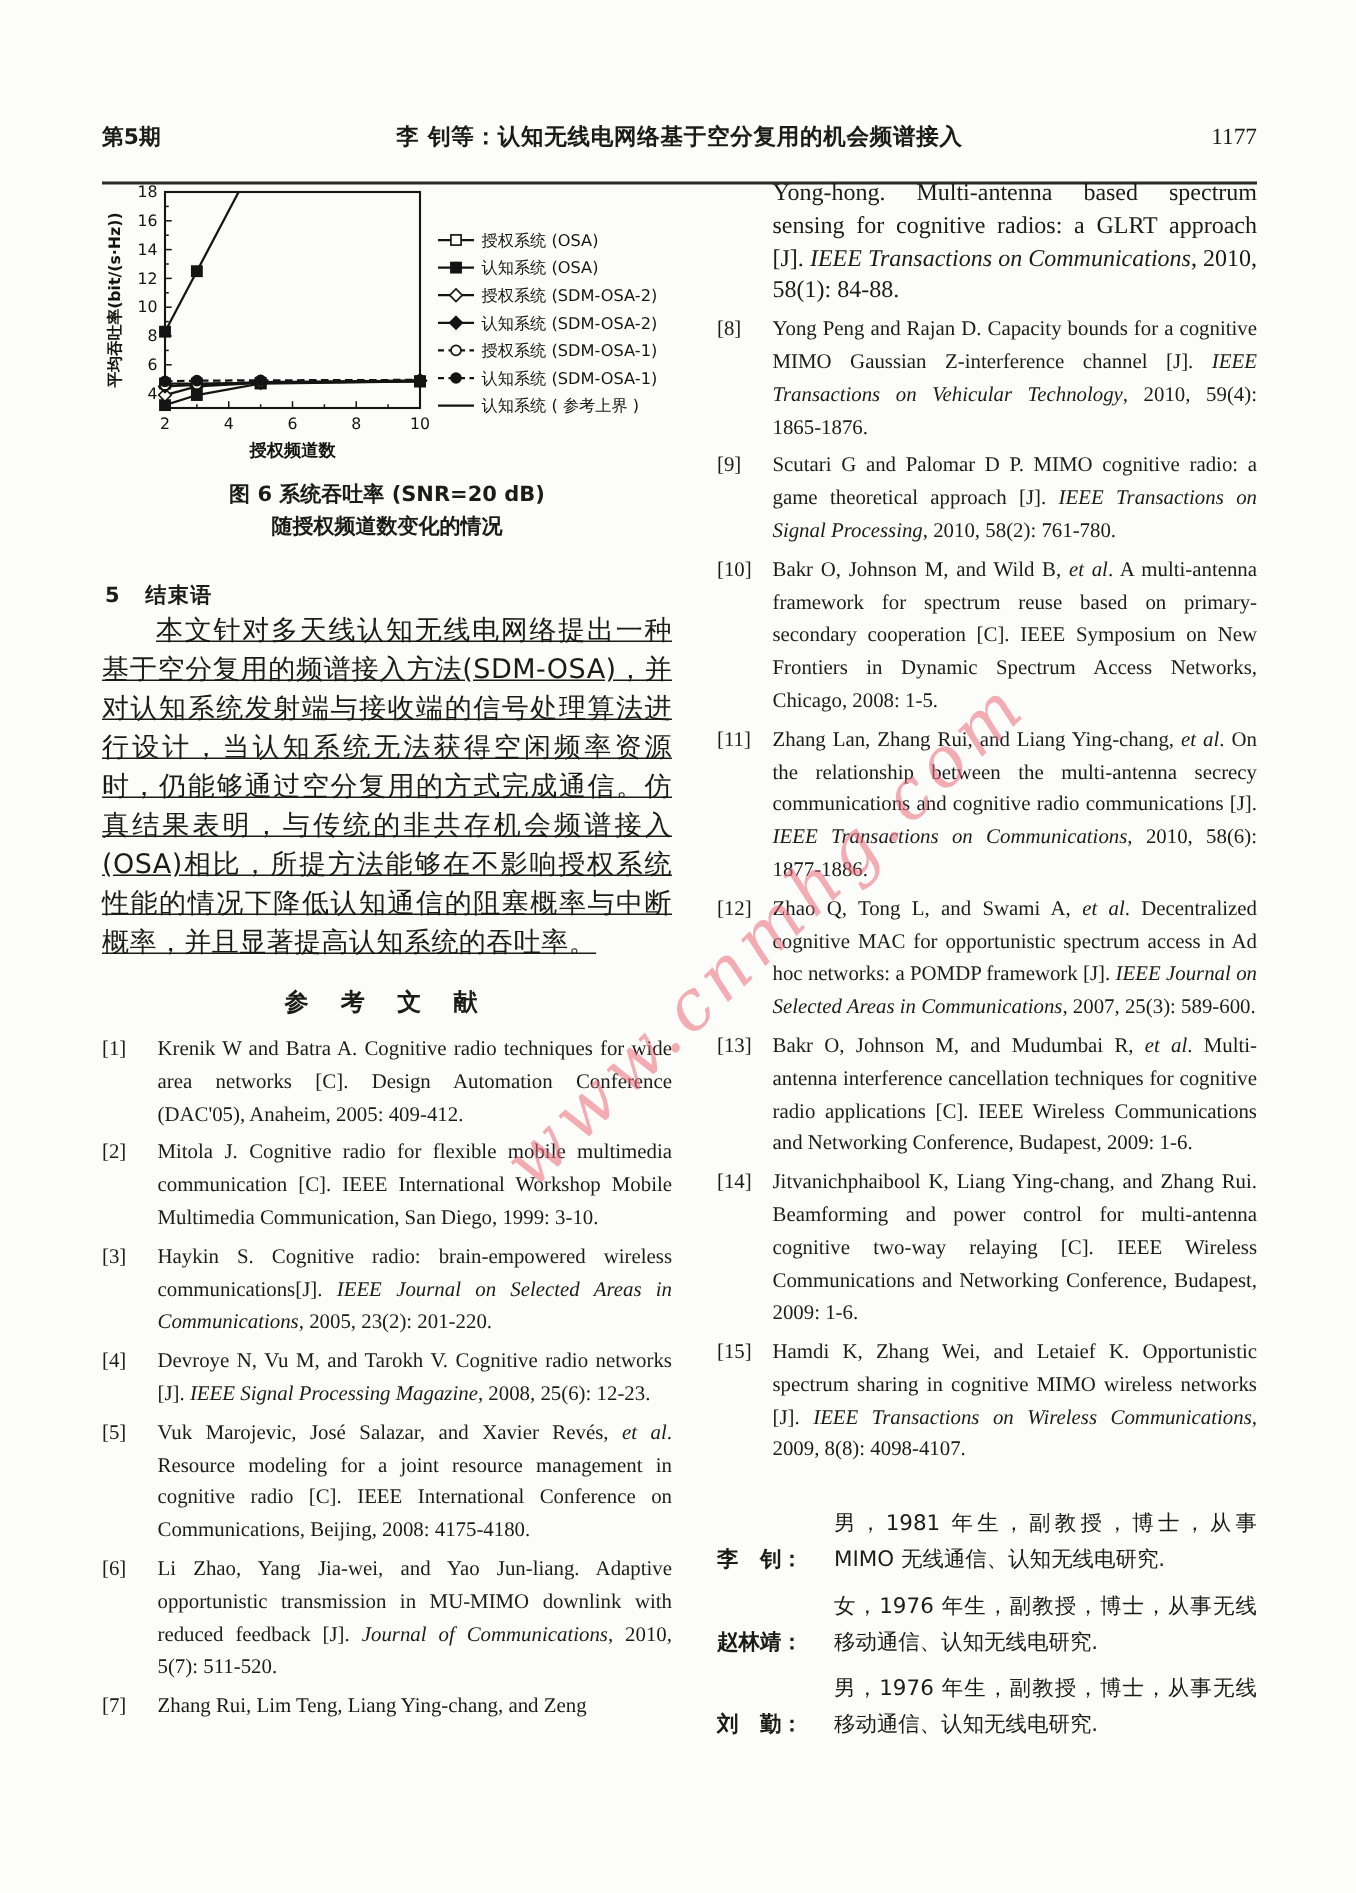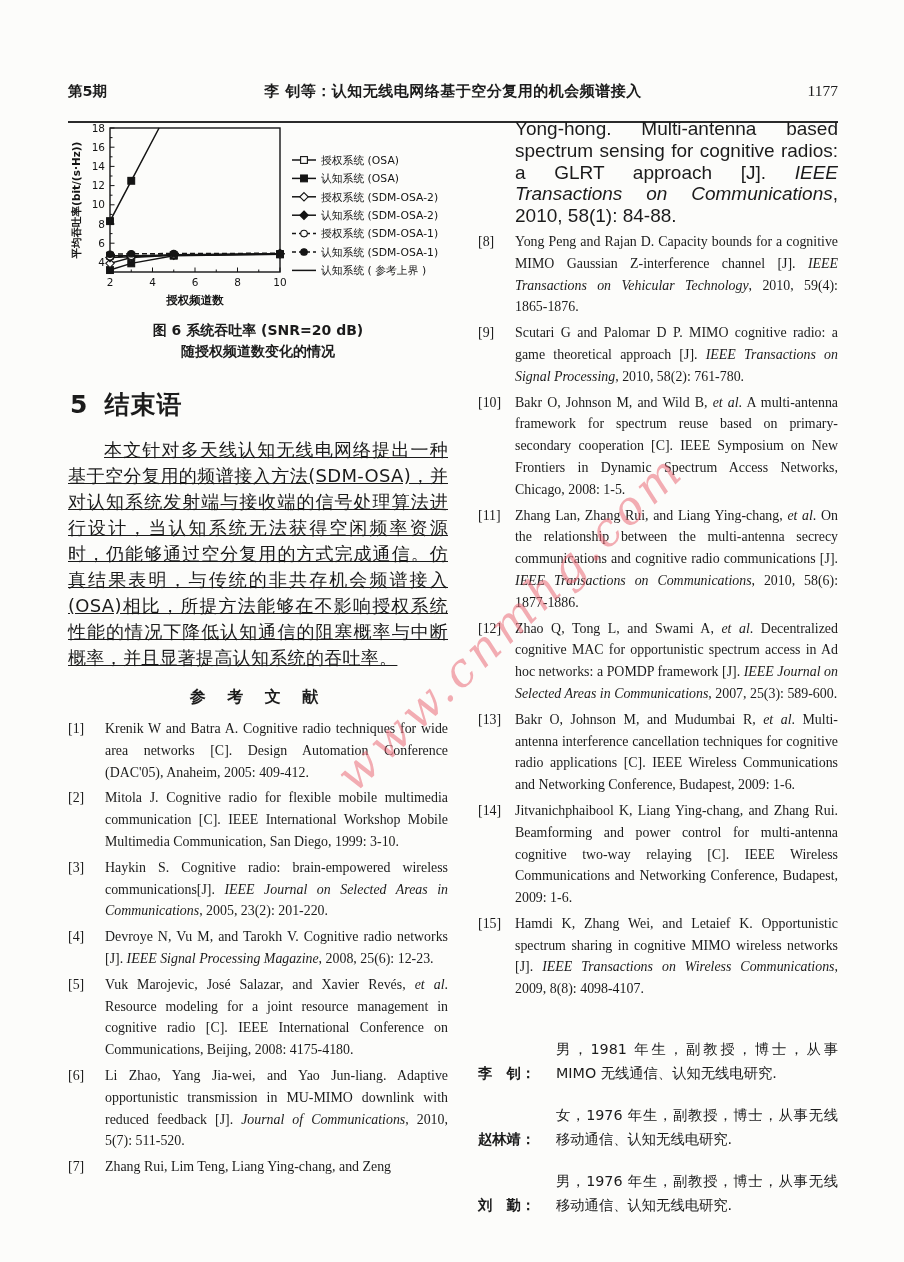--- a/index.html
+++ b/index.html
@@ -19,37 +19,37 @@
   .header .pageno{width:120px;text-align:right;font-family:"Liberation Serif",serif;font-size:15.5px;}
   
   .content{position:absolute;left:68px;right:66px;top:118px;display:flex;gap:30px;}
   .col-left{width:380px;flex:none;}
   .col-right{flex:1;min-width:0;}
   
   .figure{margin-top:4px;}
   .figure svg{display:block;}
   .fig-caption{font-size:14px;font-weight:700;text-align:center;line-height:21px;margin-top:0;}
   
-  .sec-heading{font-size:25px;font-weight:700;margin:26px 0 16px 2px;letter-spacing:1px;}
+  .sec-heading{font-size:14px;font-weight:700;margin:26px 0 2px 2px;letter-spacing:1px;}
   .sec-heading .num{margin-right:16px;}
   .body-par{font-size:18px;line-height:26px;text-align:justify;text-indent:2em;letter-spacing:.3px;text-decoration:underline;}
   
   .refs-heading{font-size:16px;font-weight:700;text-align:center;letter-spacing:8px;margin:16px 0 10px 0;}
   .refs{font-family:"Liberation Serif","DejaVu Serif",serif;font-size:13.9px;line-height:21.8px;}
   .ref{display:flex;margin-bottom:4px;}
   .ref-id{width:37px;flex:none;}
   .ref-text{flex:1;text-align:justify;}
   .ref-text i{font-style:italic;}
-  .ref-cont{font-family:Liberation Sans, sans-serif;font-size:19px;line-height:21.8px;
+  .ref-cont{font-family:Liberation Serif, serif;font-size:16px;line-height:21.8px;
     text-align:justify;padding-left:37px;margin-bottom:4px;}
   
   .bios{margin-top:26px;font-size:14.3px;line-height:24px;}
   .bio{display:flex;margin-bottom:7px;align-items:flex-end;}
   .bio-name{width:78px;flex:none;font-weight:700;}
-  .bio-text{flex:1;text-align:justify;margin-top:11px;}
+  .bio-text{flex:1;text-align:justify;}
   
   .watermark{
     position:absolute;left:510px;top:622px;
     transform:translate(-50%,-50%) rotate(-44deg);
     font-family:"DejaVu Serif","Liberation Serif",serif;
     font-style:italic;font-size:46px;letter-spacing:5px;
     color:rgba(233,106,118,.55);white-space:nowrap;
     pointer-events:none;z-index:5;
   }
 </style>

